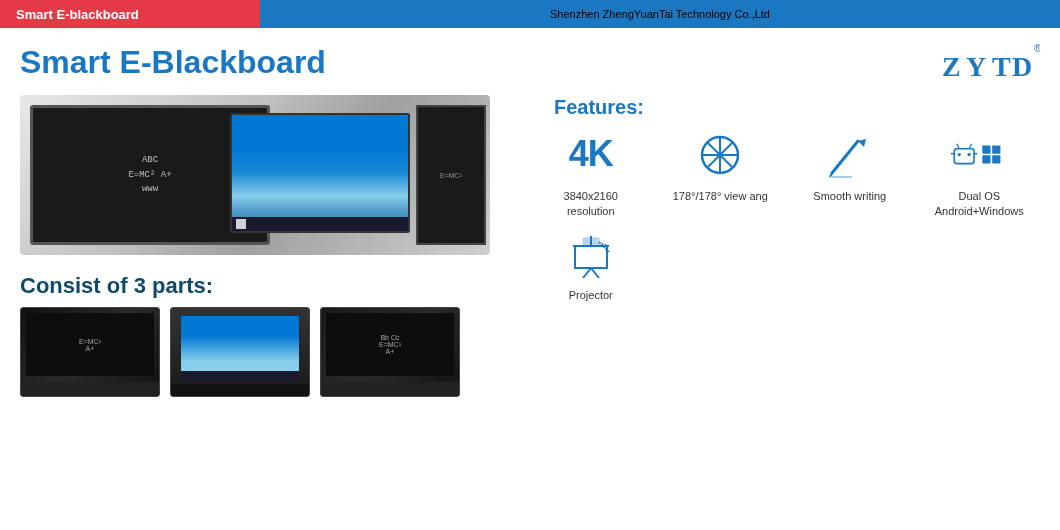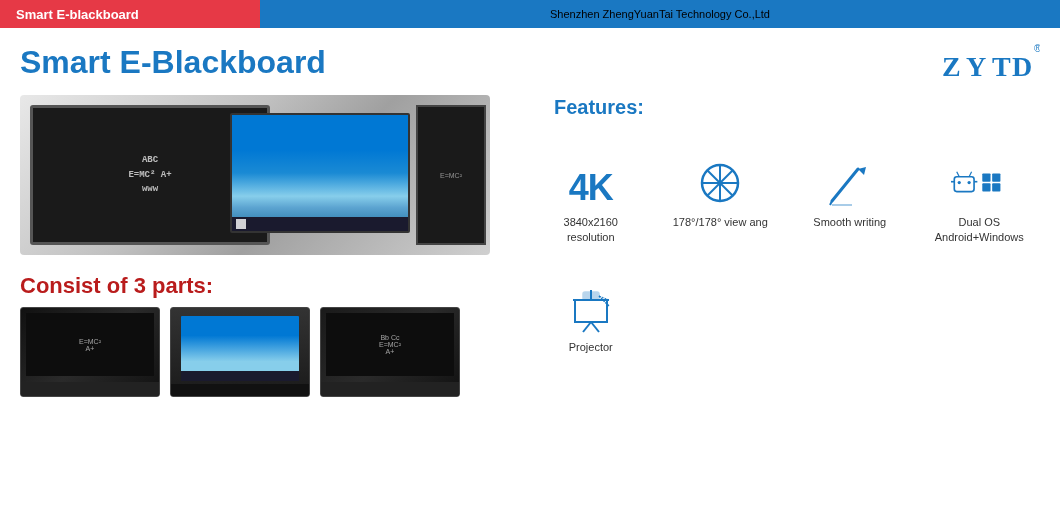--- a/index.html
+++ b/index.html
@@ -78,21 +78,20 @@
       height: 140px;
       background: #1a1a1a;
       border: 3px solid #555;
       border-radius: 3px;
       position: absolute;
       left: 70px;
       top: 10px;
       display: flex;
       align-items: center;
       justify-content: center;
-      font-weight: bold;
     }
 
     .blackboard-text {
       color: #fff;
       font-size: 9px;
       opacity: 0.7;
       font-family: 'Courier New', monospace;
       text-align: center;
       line-height: 1.6;
     }
@@ -123,21 +122,21 @@
     .win-icon {
       width: 10px;
       height: 10px;
       background: #fff;
       opacity: 0.8;
     }
 
     .consist-title {
       font-size: 22px;
       font-weight: 700;
-      color: #b91c1c;
+      color: #0c4a6e;
       margin-bottom: 8px;
     }
 
     .parts-row {
       display: flex;
       gap: 10px;
     }
 
     .part-image {
       width: 140px;
@@ -228,24 +227,23 @@
       display: flex;
       flex-direction: column;
       align-items: center;
       text-align: center;
     }
 
     .feature-icon {
       width: 56px;
       height: 50px;
       display: flex;
-      align-items: flex-end;
+      align-items: flex-start;
       justify-content: center;
       margin-bottom: 6px;
-      margin-top: 26px;
     }
 
     .feature-label {
       font-size: 11px;
       color: #333;
       line-height: 1.4;
     }
 
     
     .icon-4k {

